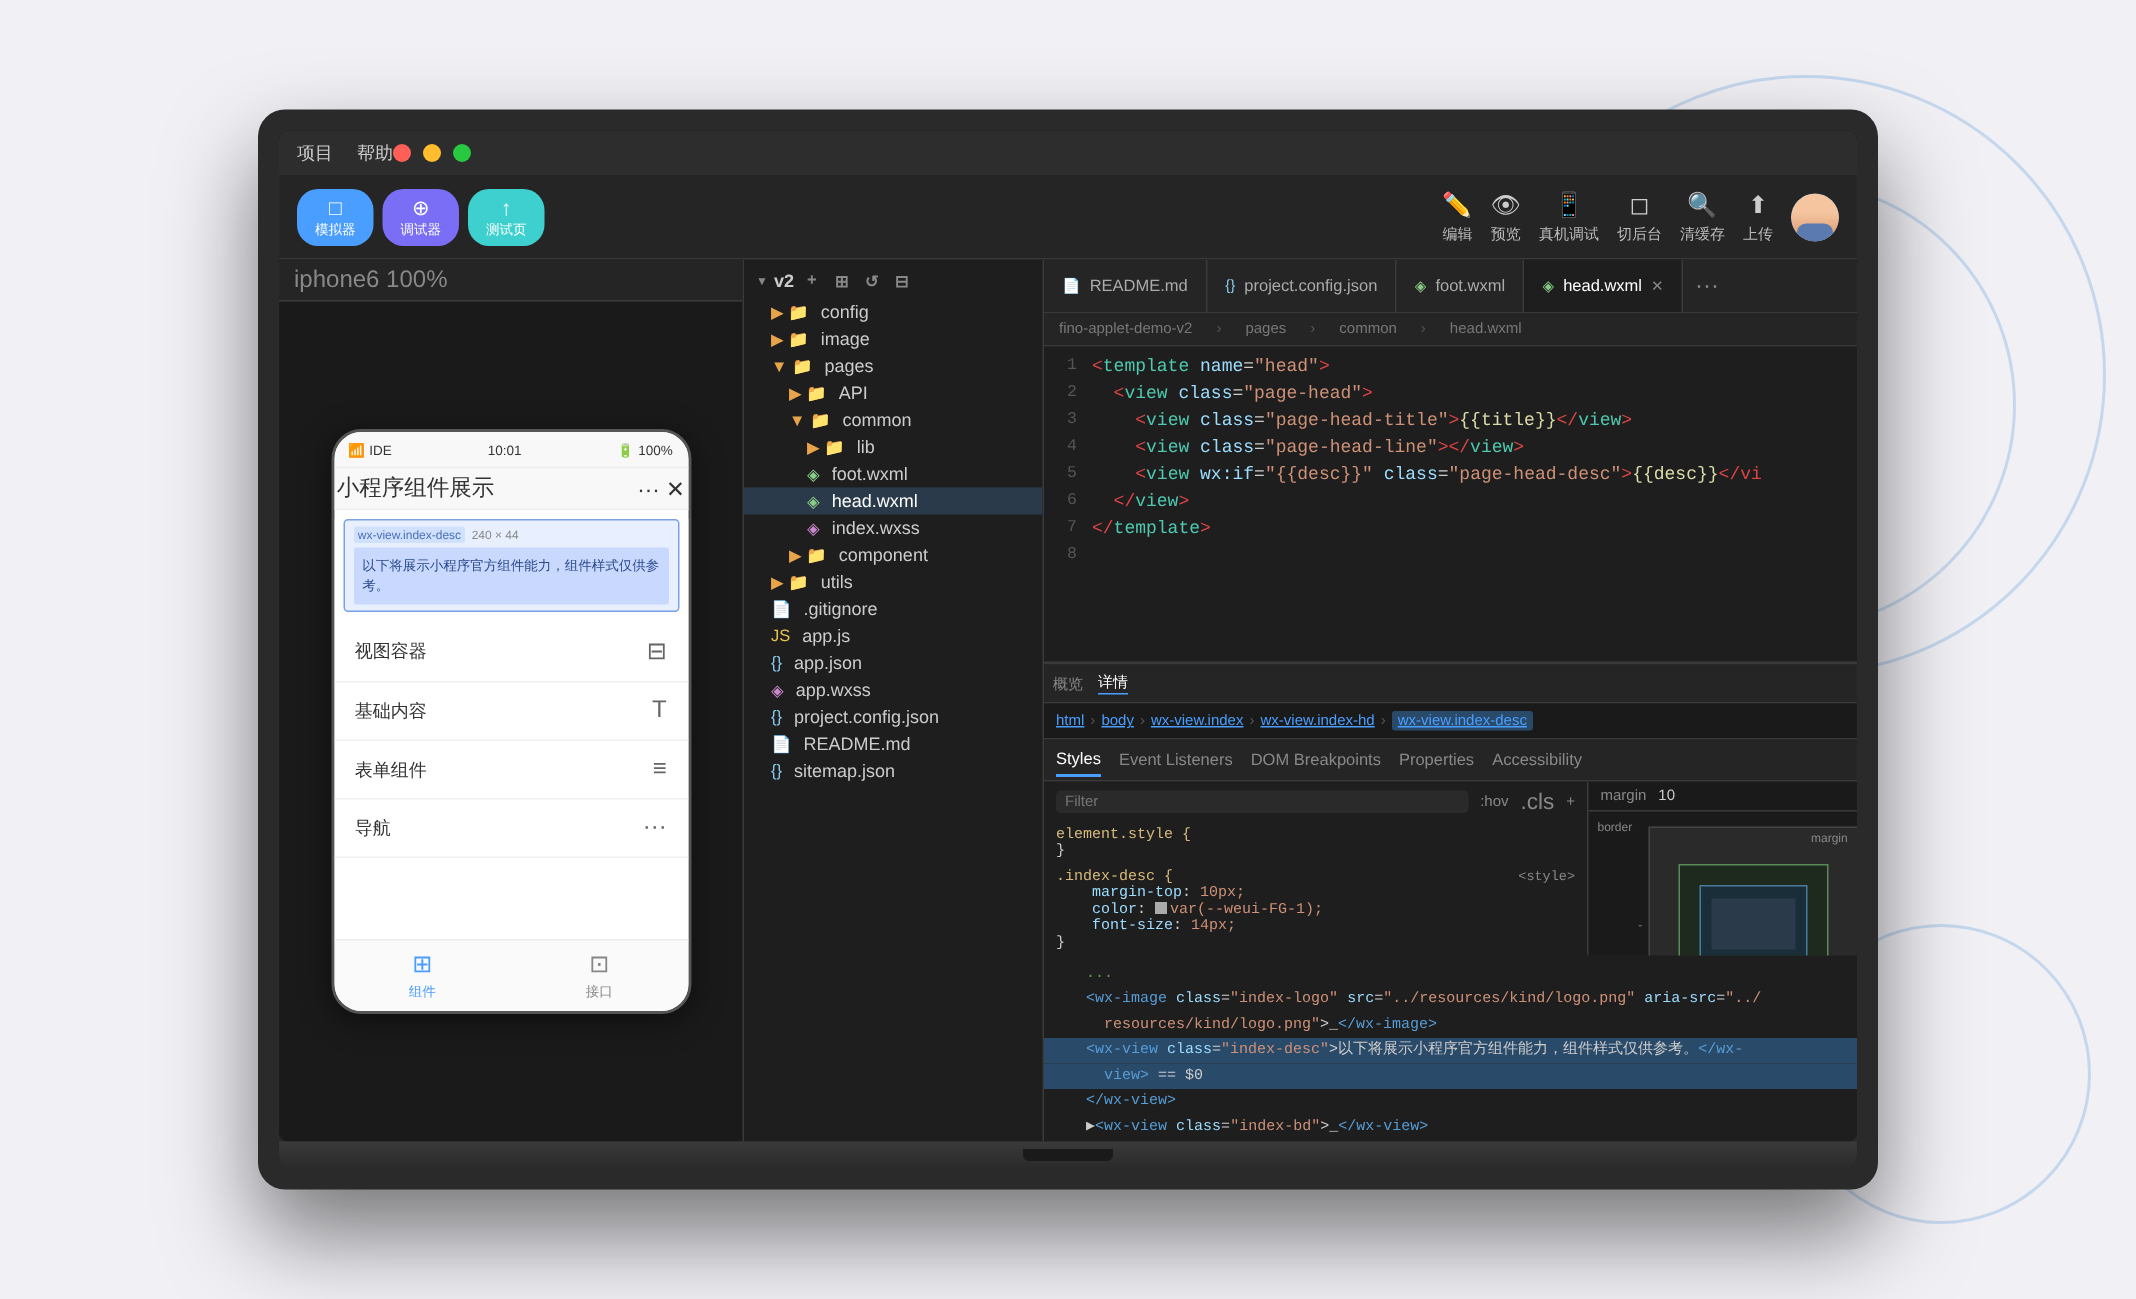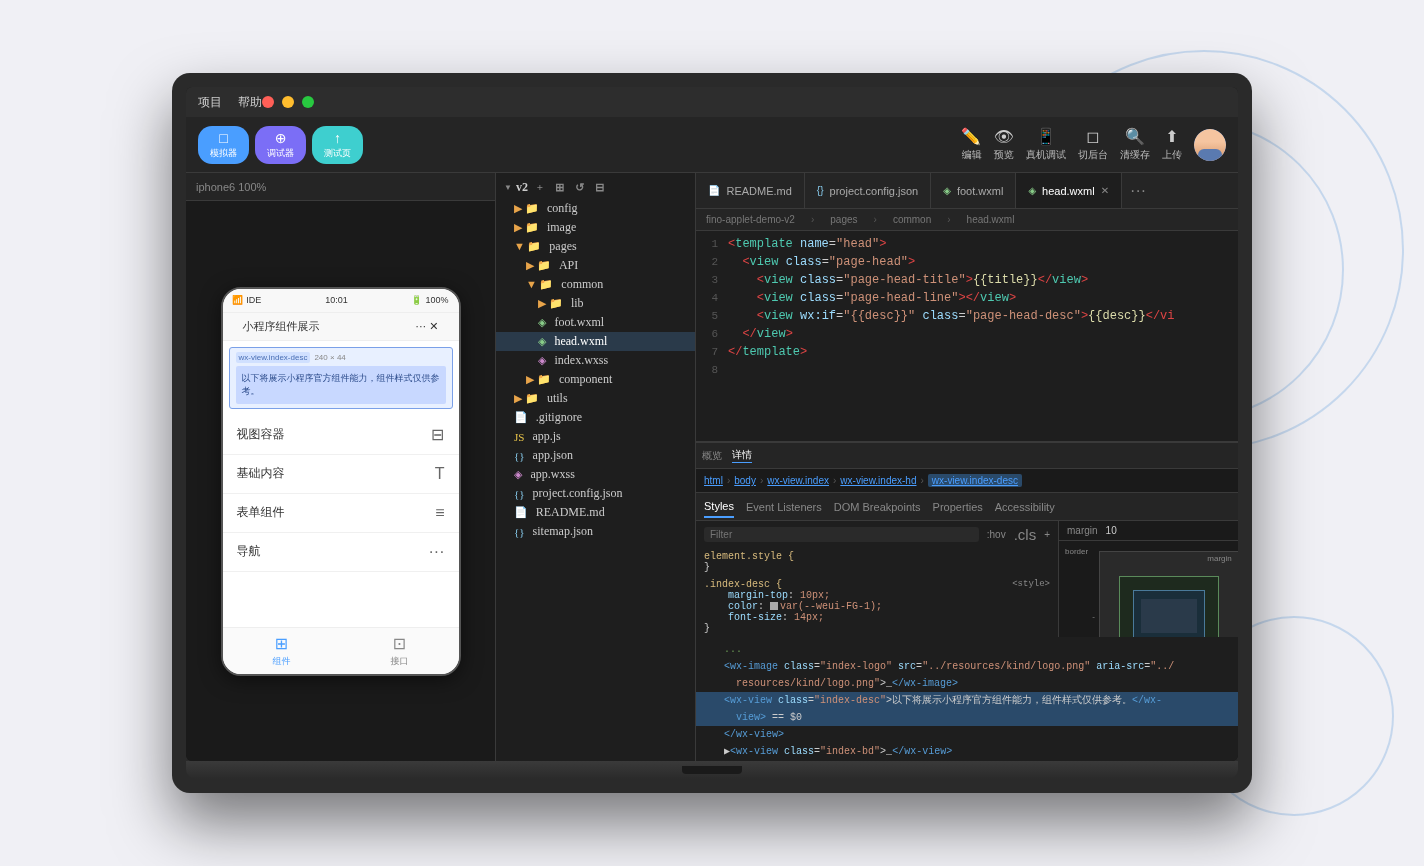--- a/index.html
+++ b/index.html
@@ -186,21 +186,21 @@
       display: flex;
       flex-direction: column;
       flex-shrink: 0;
     }
     .preview-header {
       height: 28px;
       background: #252525;
       display: flex;
       align-items: center;
       padding: 0 10px;
-      font-size: 11px;
+      font-size: 16px;
       color: #888;
       border-bottom: 1px solid #3a3a3a;
     }
     .phone-container {
       flex: 1;
       display: flex;
       align-items: center;
       justify-content: center;
       padding: 10px;
     }
@@ -222,22 +222,22 @@
       font-size: 9px;
       color: #333;
       border-bottom: 1px solid #eee;
     }
     .phone-titlebar {
       background: #f8f8f8;
       height: 28px;
       display: flex;
       align-items: center;
       justify-content: space-between;
-      padding: 0 20px;
-      font-size: 11px;
+      padding: 0 2px;
+      font-size: 15px;
       color: #333;
       border-bottom: 1px solid #eee;
     }
     .phone-content {
       background: white;
       min-height: 280px;
     }
     .component-highlight {
       margin: 6px;
       background: #e8f0ff;
@@ -295,21 +295,20 @@
     .phone-nav-icon { font-size: 16px; }
 
     
     .file-panel {
       width: 200px;
       background: #1e1e1e;
       border-right: 1px solid #3a3a3a;
       overflow-y: auto;
       flex-shrink: 0;
       font-size: 12px;
-      font-family: Liberation Serif, serif;
     }
     .file-tree-item {
       display: flex;
       align-items: center;
       padding: 2px 8px;
       color: #ccc;
       cursor: pointer;
       font-size: 12px;
       gap: 4px;
       white-space: nowrap;

